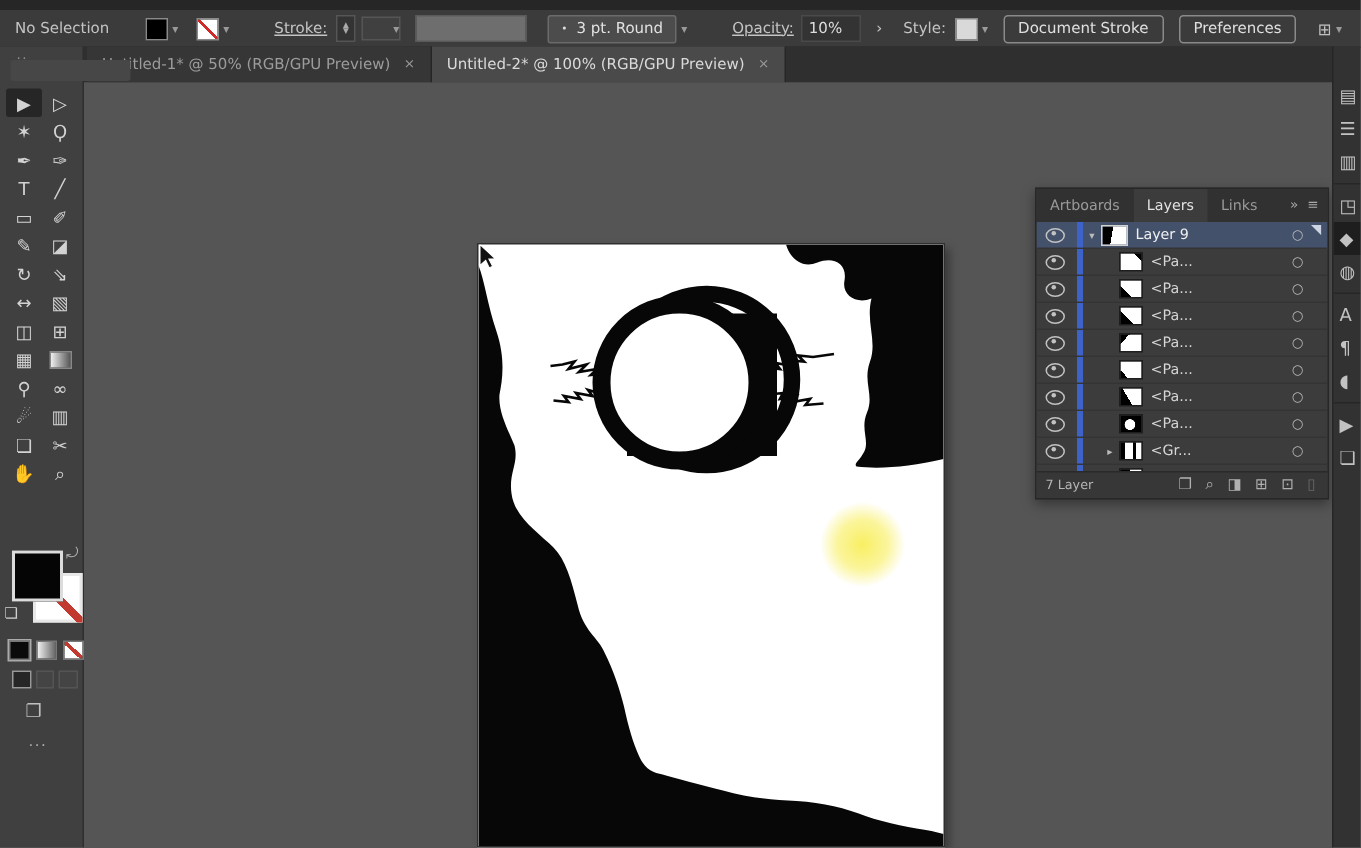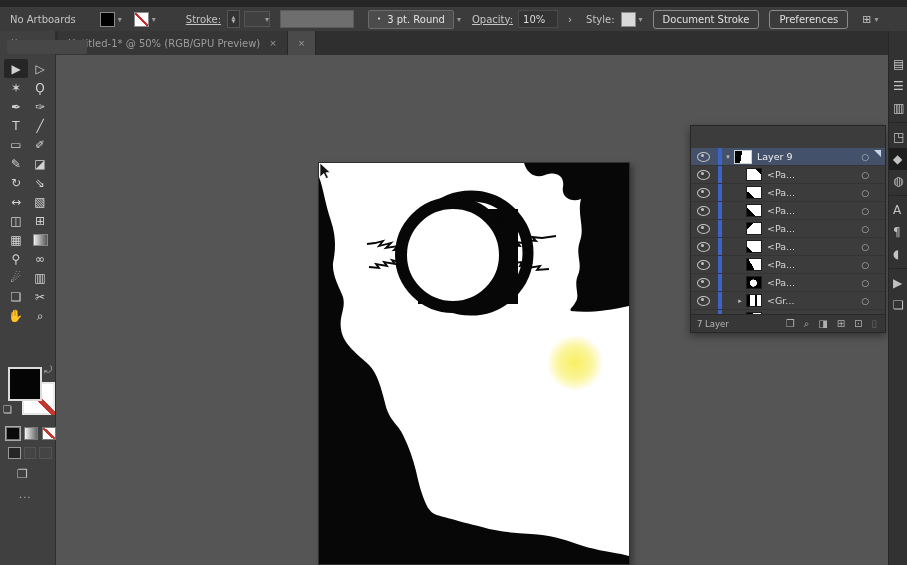--- a/index.html
+++ b/index.html
@@ -122,57 +122,58 @@
   .dock-sep{height:1px;background:#262626;margin:3px 0;}
 </style>
 </head>
 <body>
 
 <div id="app">
 
   <div class="top-strip"></div>
 
   <div class="control-bar">
-    <span style="margin-left:10px" class="cb-label">No Artboards</span>
+    <span style="margin-left:10px" class="cb-label">No Selection</span>
     <span class="swatch fill" style="margin-left:24px"></span>
     <span class="caret">▾</span>
     <span class="swatch none" style="margin-left:12px"></span>
     <span class="caret">▾</span>
     <span class="cb-label cb-underline" style="margin-left:30px">Stroke:</span>
     <span class="stepper">
         <span>▲</span>
         <span>▼</span>
       </span>
     <span class="mini-drop">
         <span class="caret">▾</span>
       </span>
     <span class="text-field"></span>
     <span class="brush-combo">
       <span class="dot">•</span>
       <span>3 pt. Round</span>
     </span>
     <span class="caret">▾</span>
-    <span class="cb-label cb-underline" style="margin-left:11px">Opacity:</span>
+    <span class="cb-label cb-underline" style="margin-left:30px">Opacity:</span>
     <span class="opacity-box">10%</span>
     <span class="cb-label" style="margin-left:10px">›</span>
     <span class="cb-label" style="margin-left:14px">Style:</span>
     <span class="swatch style" style="margin-left:6px"></span>
     <span class="caret">▾</span>
     <span class="cb-btn">Document Stroke</span>
     <span class="cb-btn">Preferences</span>
     <span class="arrange-icon">⊞</span>
     <span class="caret">▾</span>
   </div>
 
   <div class="tab-bar">
     <div class="doc-tab" style="margin-left:2px">
       <span>Untitled-1* @ 50% (RGB/GPU Preview)</span>
       <span class="tab-close">×</span>
     </div>
     <div class="doc-tab active">
+      <span>Untitled-2* @ 100% (RGB/GPU Preview)</span>
       <span class="tab-close">×</span>
     </div>
   </div>
 
   <div class="toolbar">
     <span class="tb-dots">..</span>
     <span class="tb-header-box"></span>
     <div class="tools">
       <span class="tool active">▶</span>
       <span class="tool">▷</span>
@@ -254,20 +255,29 @@
         <path d="M194,100 l9,-1 l-2,4 l11,-2 l-3,4 l12,-2 l-3,4 l12,-1"></path>
       </g>
     </svg>
     <div class="glow"></div>
     <svg class="cursor" viewBox="0 0 14 18">
       <polygon points="1,0 1,14 4.8,10.6 7.2,15.6 9.4,14.5 6.9,9.7 11.2,9.5" fill="#111" stroke="#fff" stroke-width="0.7"></polygon>
     </svg>
   </div>
 
   <div class="layers-panel">
+    <div class="lp-header">
+      <span class="lp-tab">Artboards</span>
+      <span class="lp-tab active">Layers</span>
+      <span class="lp-tab">Links</span>
+      <span class="lp-head-right">
+        <span>»</span>
+        <span>≡</span>
+      </span>
+    </div>
     <div class="lp-rows">
       <div class="lrow sel">
         <span class="eye"></span>
         <span class="selbar"></span>
         <span class="chev">▾</span>
         <span class="thumb big th0"></span>
         <span class="llabel">Layer 9</span>
         <span class="target">○</span>
         <span class="sel-ind"></span>
       </div>

